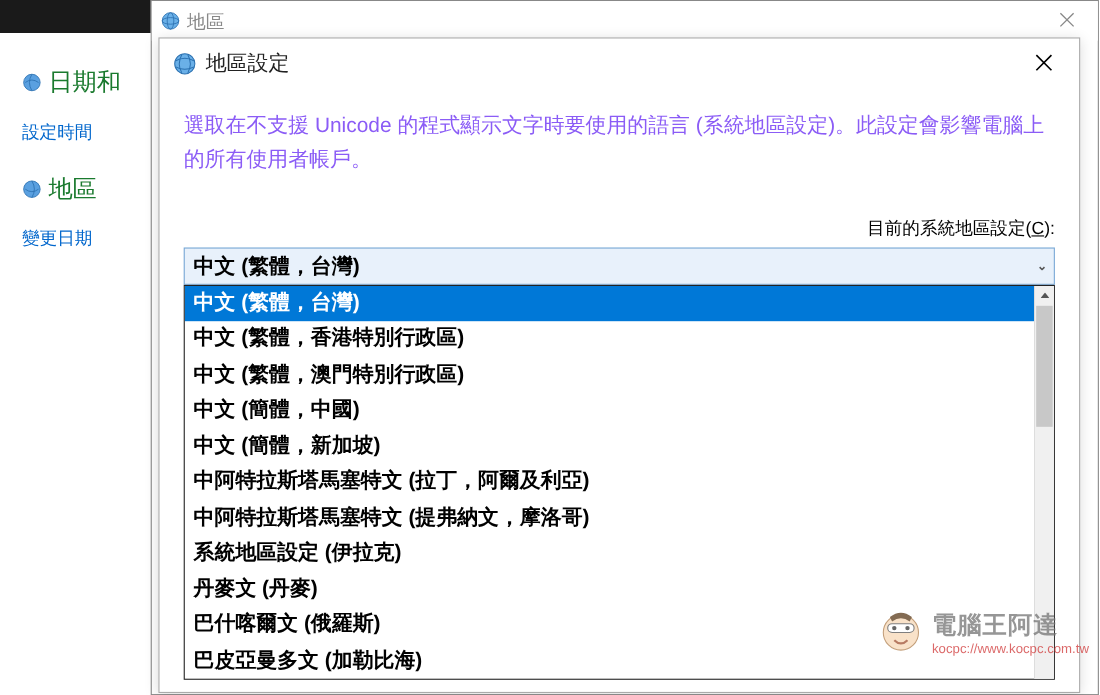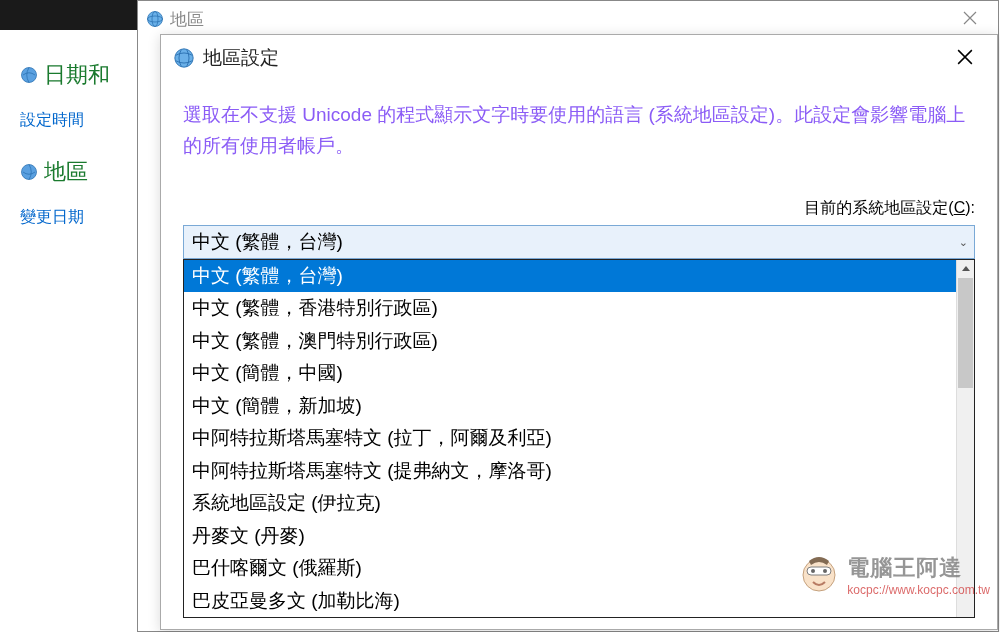--- a/index.html
+++ b/index.html
@@ -75,21 +75,20 @@
       color: #888;
       font-size: 18px;
     }
     .inner-window {
       position: absolute;
       left: 144px; top: 34px;
       width: 838px; height: 596px;
       background: #fff;
       border: 1px solid #aaa;
       box-shadow: 0 2px 12px rgba(0,0,0,0.15);
-      margin-left: 16px;
     }
     .inner-titlebar {
       height: 46px;
       display: flex;
       align-items: center;
       padding: 0 12px;
     }
     .inner-titlebar .title-text {
       font-size: 19px;
       color: #222;
@@ -114,20 +113,21 @@
     .label-row {
       margin-top: 36px;
       font-size: 16px;
       color: #000;
       text-align: right;
     }
     .label-row .underline { text-decoration: underline; }
     .combo-wrap {
       margin-top: 6px;
       position: relative;
+      font-weight: bold;
     }
     .combo {
       height: 34px;
       border: 1px solid #7aa9d6;
       background: #e8f1fb;
       display: flex;
       align-items: center;
       padding: 0 8px;
       font-size: 19px;
       position: relative;

